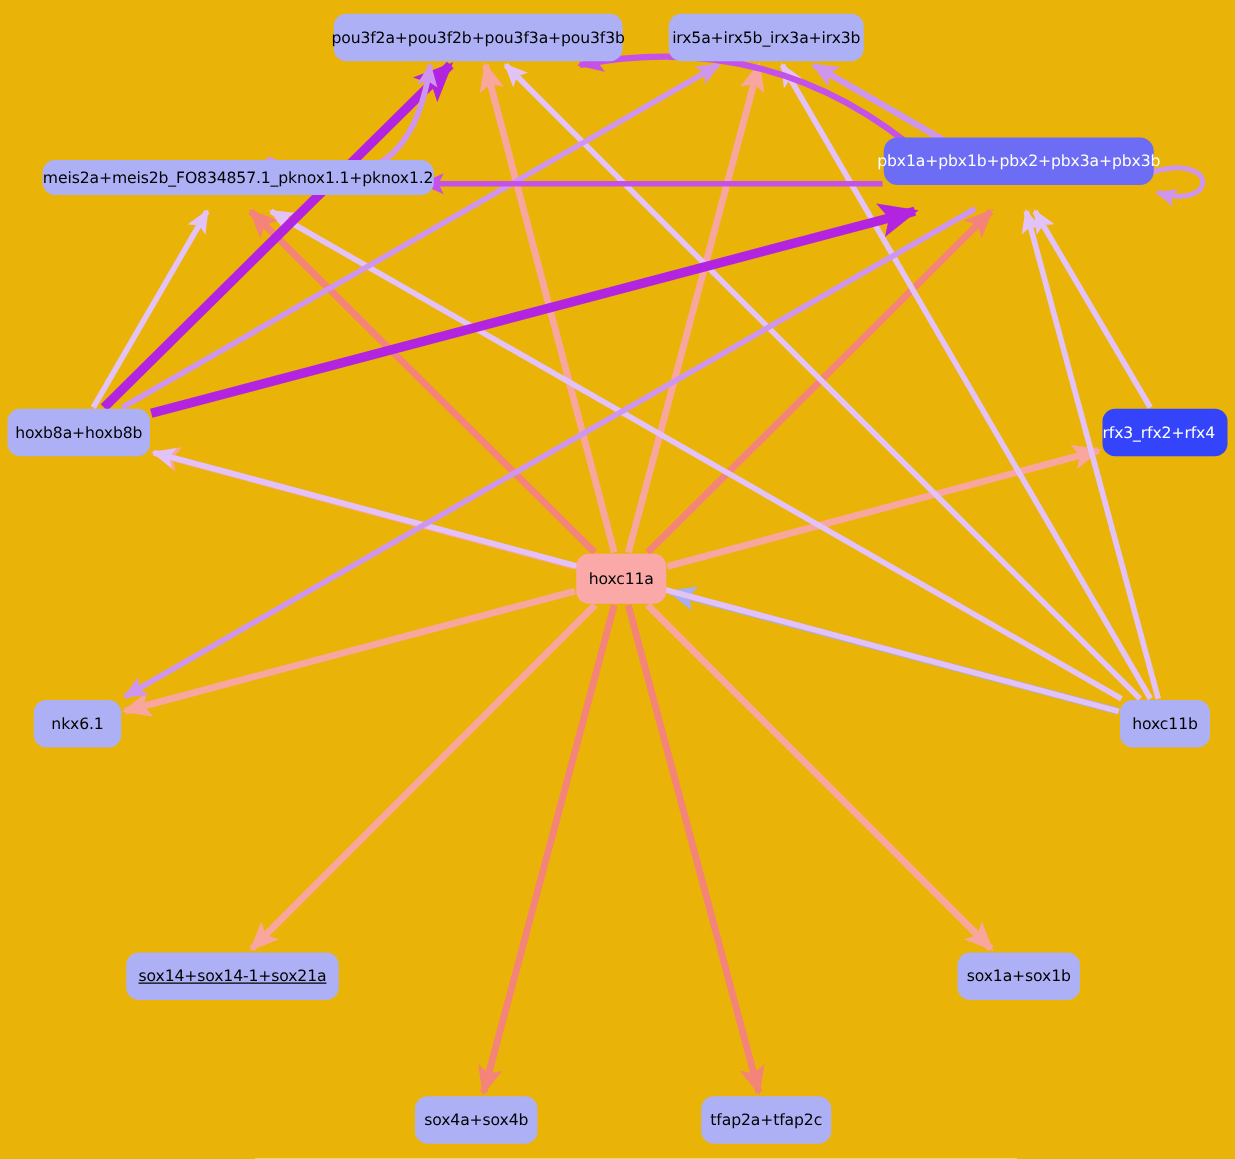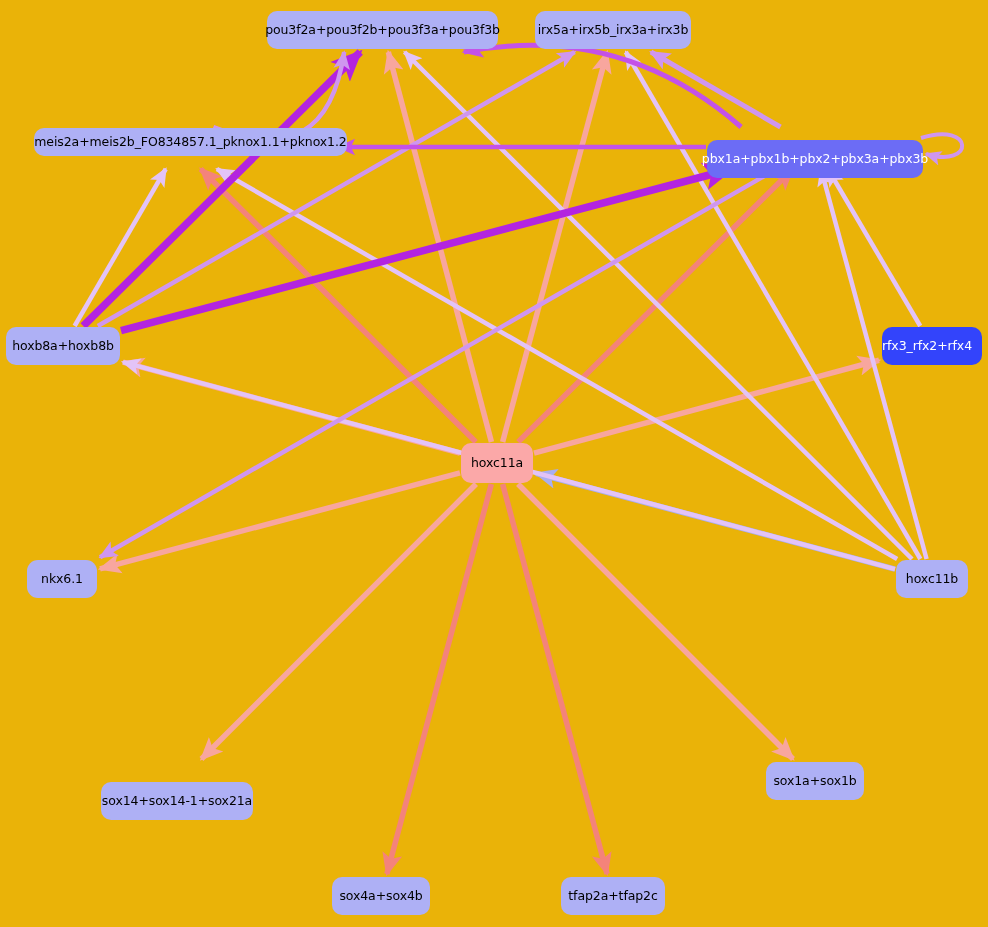--- a/index.html
+++ b/index.html
@@ -130,39 +130,39 @@
   <div id="node-layer">
       <div class="node" style="left: 267px; top: 11px; width: 231px; height: 38px;">
         <span>pou3f2a+pou3f2b+pou3f3a+pou3f3b</span>
       </div>
       <div class="node" style="left: 535px; top: 11px; width: 156px; height: 38px;">
         <span>irx5a+irx5b_irx3a+irx3b</span>
       </div>
       <div class="node" style="left: 34px; top: 128px; width: 313px; height: 28px;">
         <span>meis2a+meis2b_FO834857.1_pknox1.1+pknox1.2</span>
       </div>
-      <div class="node mid" style="left: 707px; top: 140px; width: 216px; height: 38px;">
+      <div class="node mid" style="left: 707px; top: 110px; width: 216px; height: 38px; border-radius: 11px;">
         <span>pbx1a+pbx1b+pbx2+pbx3a+pbx3b</span>
       </div>
       <div class="node" style="left: 6px; top: 327px; width: 114px; height: 38px;">
         <span>hoxb8a+hoxb8b</span>
       </div>
       <div class="node dark" style="left: 882px; top: 327px; width: 100px; height: 38px;">
         <span>rfx3_rfx2+rfx4</span>
       </div>
       <div class="node hub" style="left: 461px; top: 443px; width: 72px; height: 40px;">
         <span>hoxc11a</span>
       </div>
-      <div class="node" style="left: 27px; top: 560px; width: 70px; height: 38px; border-radius: 11px;">
+      <div class="node" style="left: 27px; top: 560px; width: 70px; height: 38px;">
         <span>nkx6.1</span>
       </div>
       <div class="node" style="left: 896px; top: 560px; width: 72px; height: 38px;">
         <span>hoxc11b</span>
       </div>
-      <div class="node" style="left: 101px; top: 782px; width: 152px; height: 38px;">
+      <div class="node" style="left: 101px; top: 762px; width: 170px; height: 38px; text-decoration: underline;">
         <span>sox14+sox14-1+sox21a</span>
       </div>
       <div class="node" style="left: 766px; top: 762px; width: 98px; height: 38px;">
         <span>sox1a+sox1b</span>
       </div>
       <div class="node" style="left: 332px; top: 877px; width: 98px; height: 38px;">
         <span>sox4a+sox4b</span>
       </div>
       <div class="node" style="left: 561px; top: 877px; width: 104px; height: 38px;">
         <span>tfap2a+tfap2c</span>

